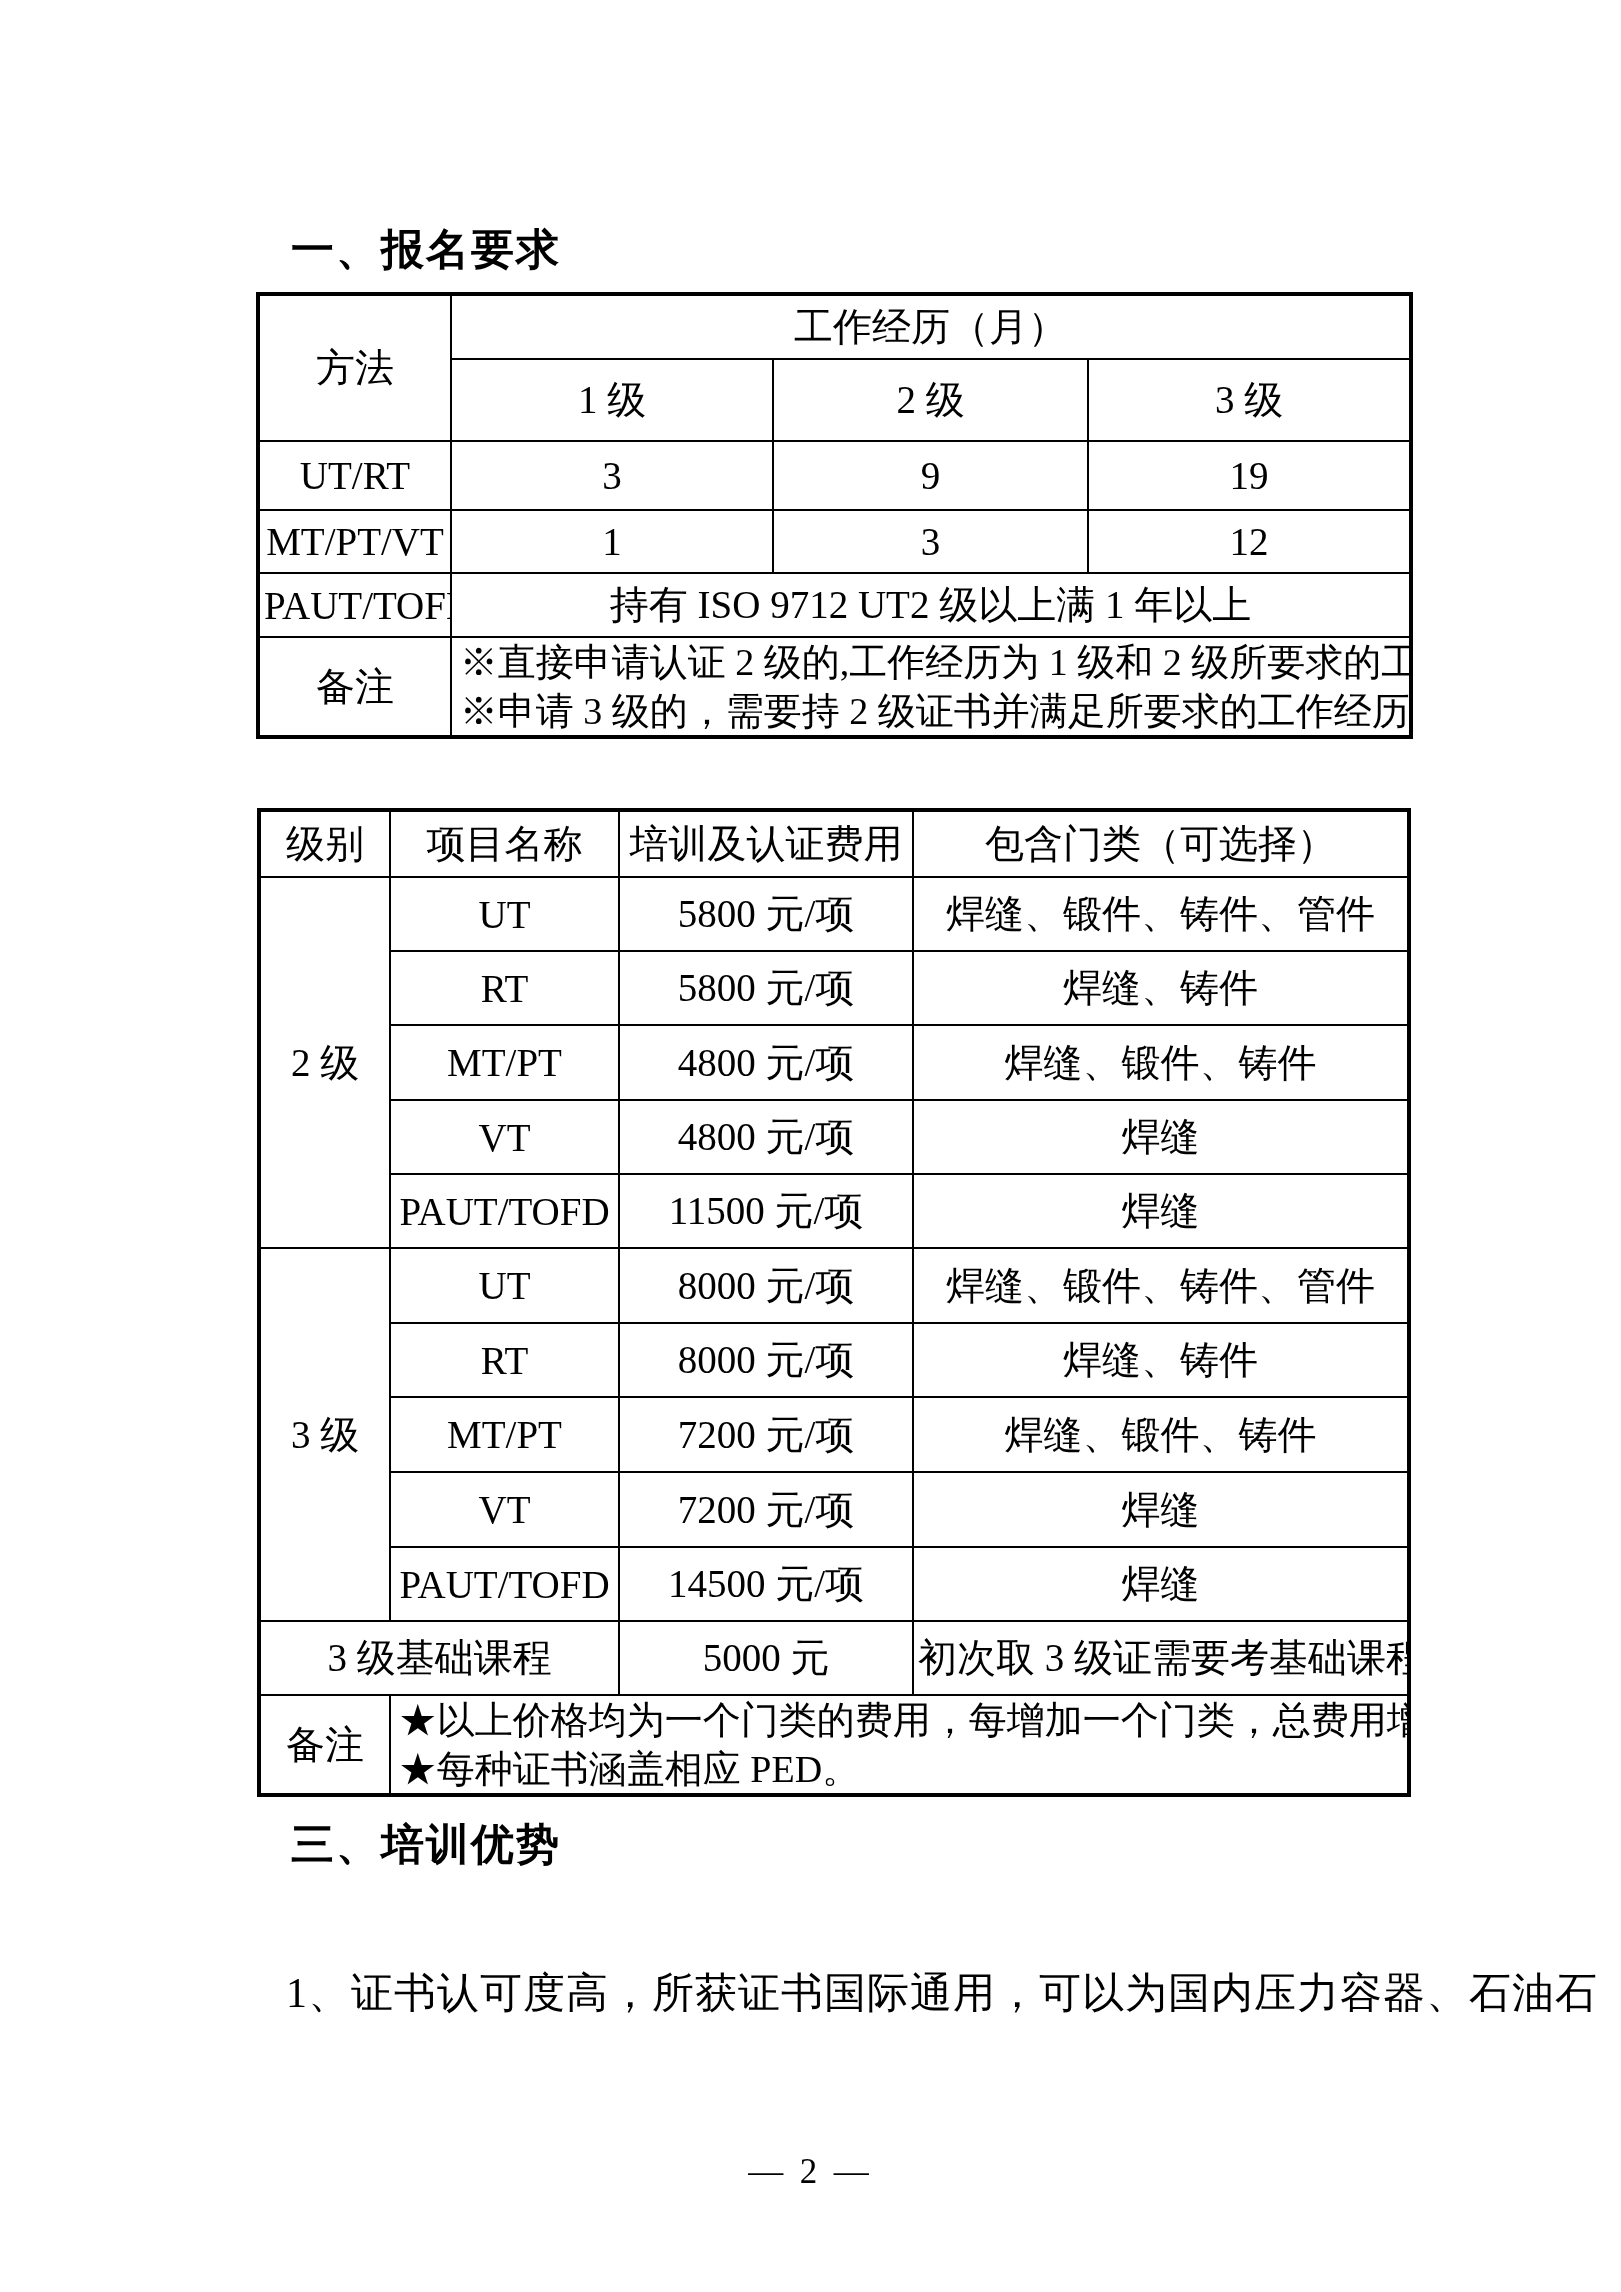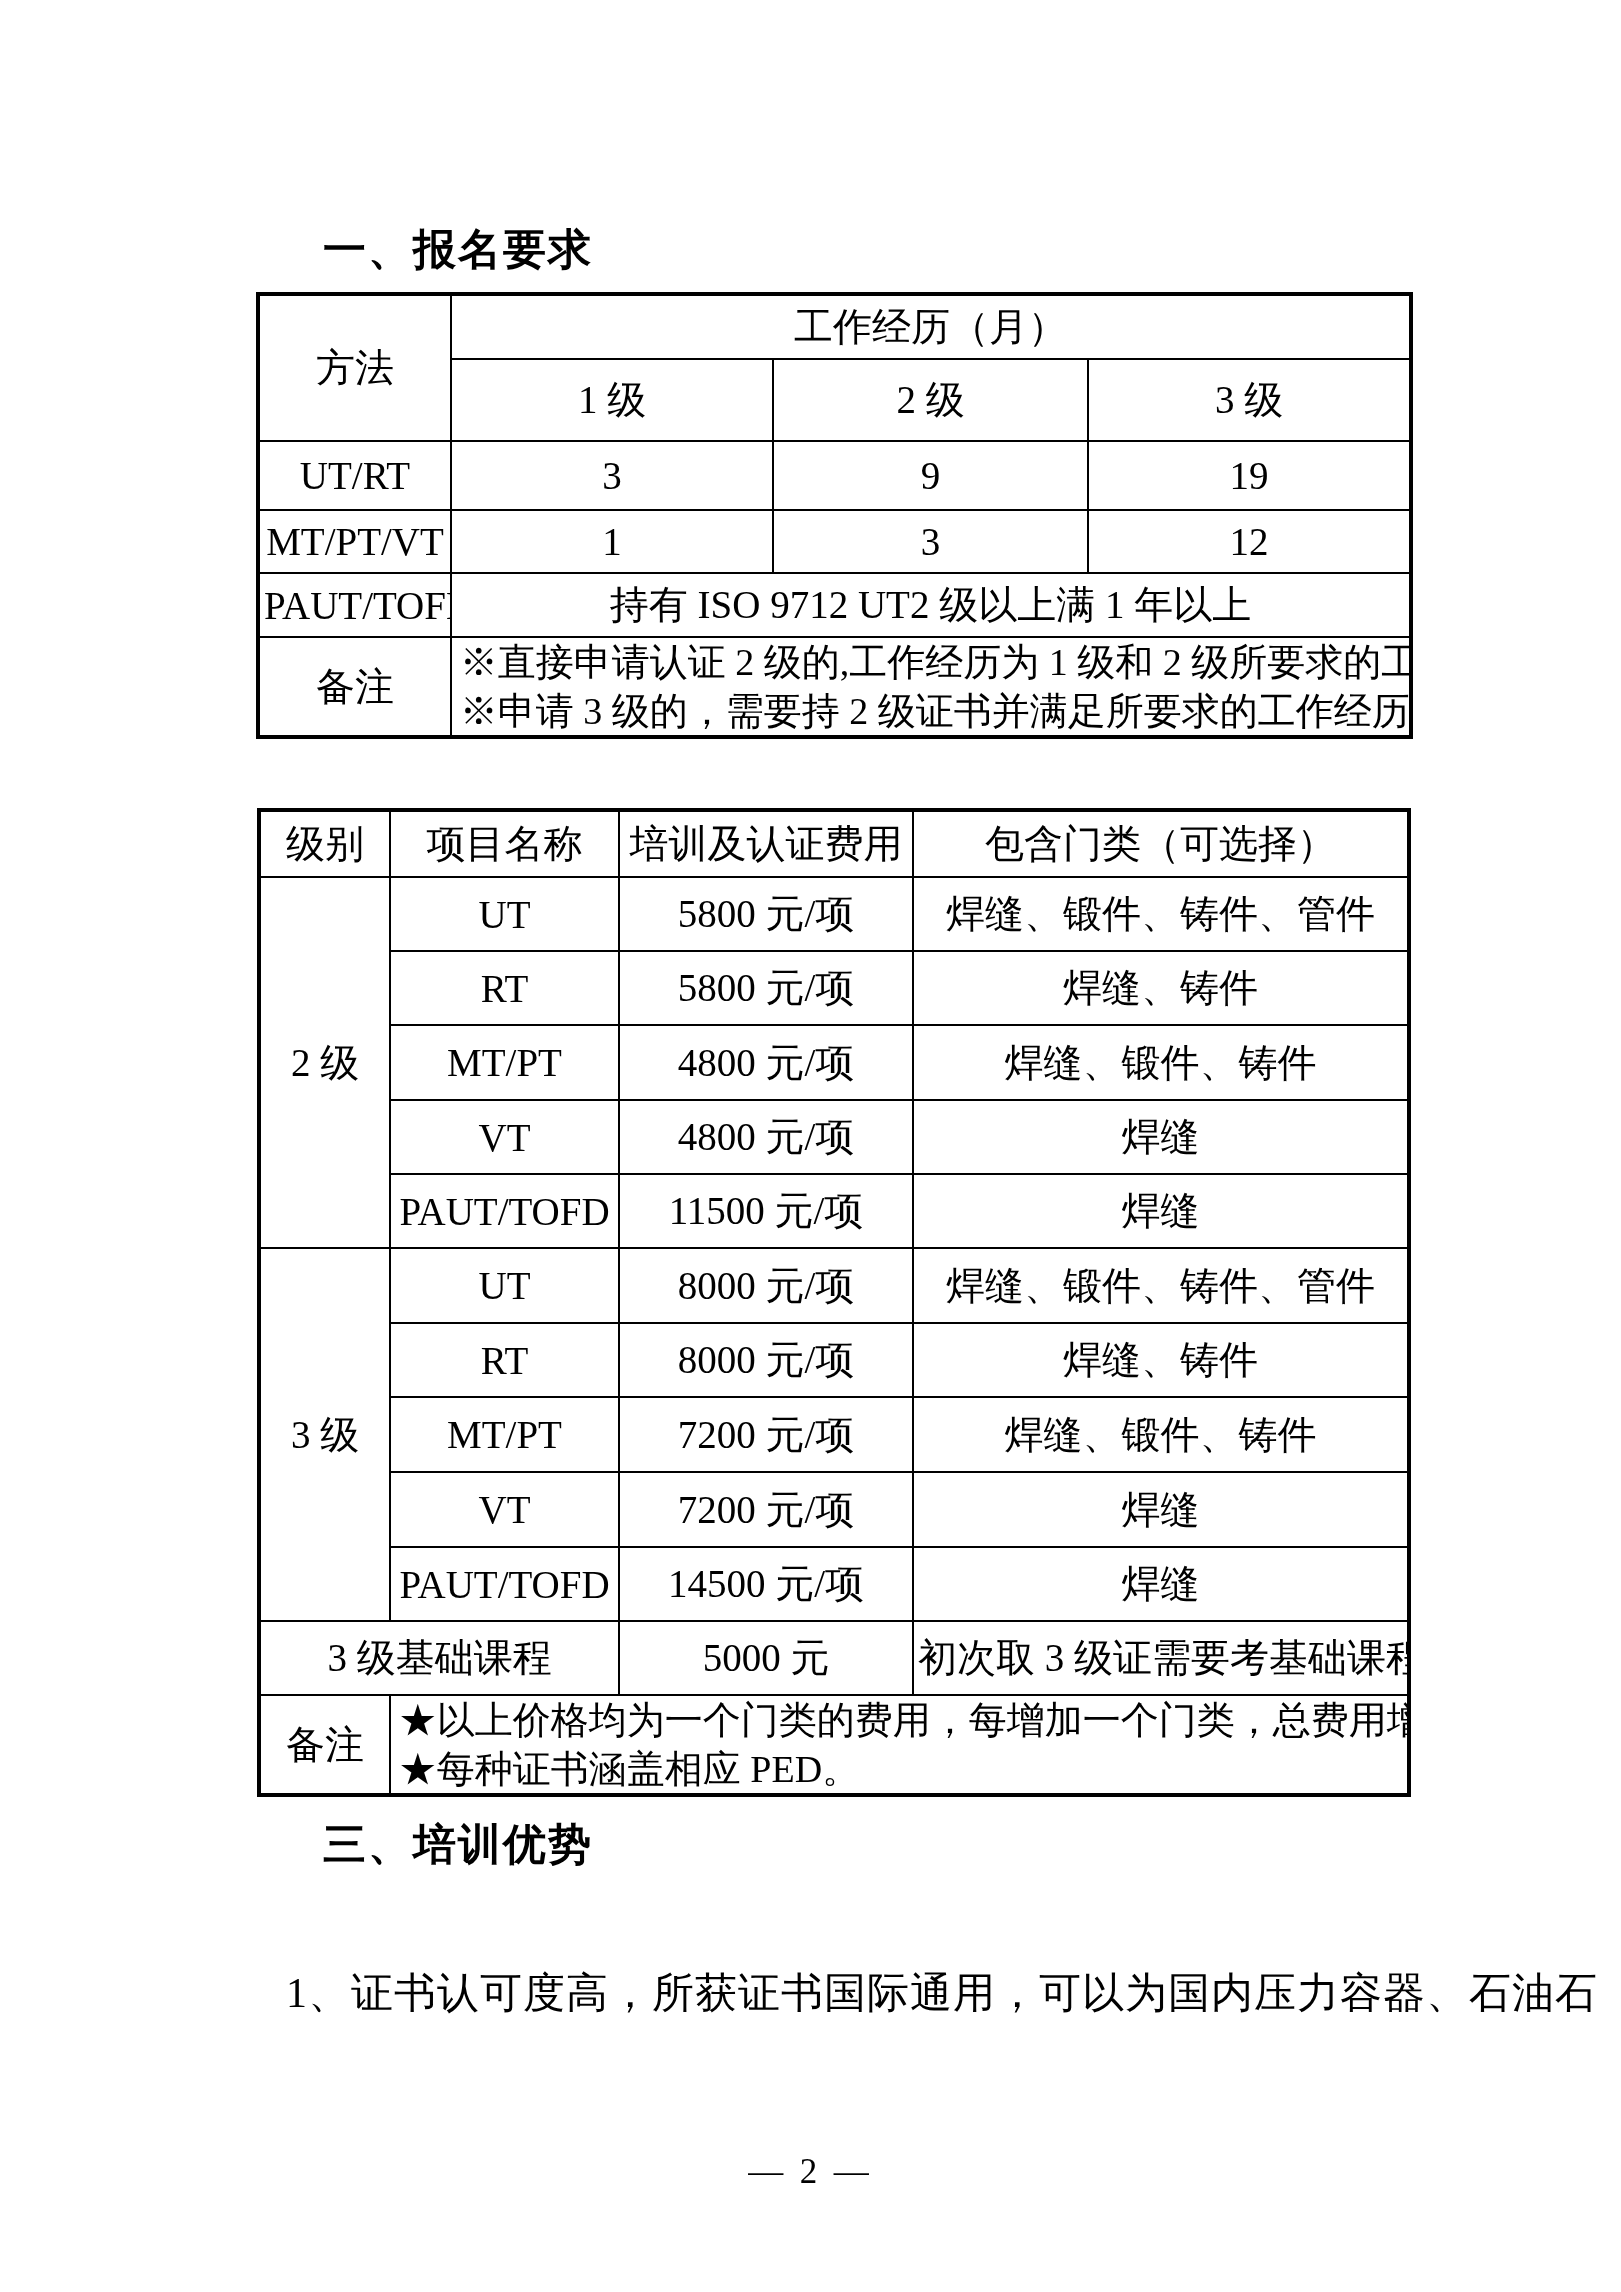--- a/index.html
+++ b/index.html
@@ -12,21 +12,20 @@
     overflow:hidden;
   }
   .sec-title{
     position:absolute;
     font-family:Liberation Serif, serif;
     font-weight:bold;
     font-size:43px;
     letter-spacing:2px;
     line-height:1.1;
     white-space:nowrap;
-    margin-left:32px;
   }
   table.doc{
     position:absolute;
     border-collapse:collapse;
     table-layout:fixed;
     border:4.9px solid #000;
   }
   table.doc td{
     border:2px solid #000;
     text-align:center;

